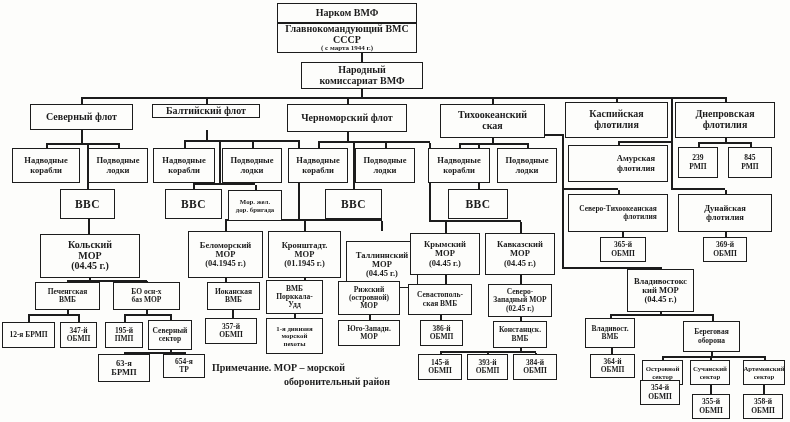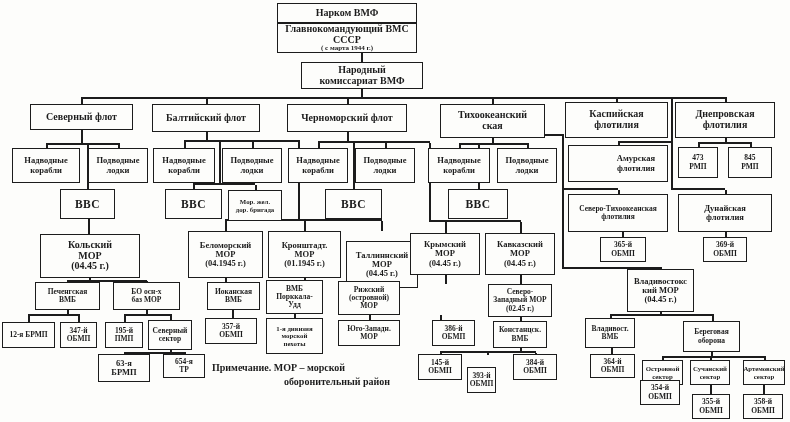--- a/index.html
+++ b/index.html
@@ -34,21 +34,21 @@
 <div id="stage">
   <div class="note">
     <div class="l1">Примечание. МОР – морской</div>
     <div class="l2">оборонительный район</div>
   </div>
 <div class="node lg" style="left: 277px; top: 3px; width: 140px; height: 20px;"><span>Нарком ВМФ</span></div>
     <div class="node lg" style="left: 277px; top: 23px; width: 140px; height: 30px;"><span>Главнокомандующий ВМС СССР</span><span class="sub">( с марта 1944 г.)</span></div>
     <div class="node lg" style="left: 301px; top: 62px; width: 122px; height: 27px;"><span>Народный
 комиссариат ВМФ</span></div>
     <div class="node lg" style="left: 30px; top: 104px; width: 103px; height: 26px;"><span>Северный флот</span></div>
-    <div class="node lg" style="left: 152px; top: 104px; width: 108px; height: 28px;"><span>Балтийский флот</span></div>
+    <div class="node lg" style="left: 152px; top: 104px; width: 108px; height: 14px;"><span>Балтийский флот</span></div>
     <div class="node lg" style="left: 287px; top: 104px; width: 120px; height: 28px;"><span>Черноморский флот</span></div>
     <div class="node lg" style="left: 440px; top: 104px; width: 105px; height: 34px;"><span>Тихоокеанский
 ская</span></div>
     <div class="node lg" style="left: 565px; top: 102px; width: 103px; height: 36px;"><span>Каспийская
 флотилия</span></div>
     <div class="node lg" style="left: 675px; top: 102px; width: 100px; height: 36px;"><span>Днепровская
 флотилия</span></div>
     <div class="node md" style="left: 12px; top: 148px; width: 68px; height: 35px;"><span>Надводные
 корабли</span></div>
     <div class="node md" style="left: 88px; top: 148px; width: 60px; height: 35px;"><span>Подводные
@@ -60,31 +60,31 @@
     <div class="node md" style="left: 288px; top: 148px; width: 60px; height: 35px;"><span>Надводные
 корабли</span></div>
     <div class="node md" style="left: 355px; top: 148px; width: 60px; height: 35px;"><span>Подводные
 лодки</span></div>
     <div class="node md" style="left: 428px; top: 148px; width: 62px; height: 35px;"><span>Надводные
 корабли</span></div>
     <div class="node md" style="left: 497px; top: 148px; width: 60px; height: 35px;"><span>Подводные
 лодки</span></div>
     <div class="node md" style="left: 568px; top: 145px; width: 100px; height: 37px; padding-left: 36px;"><span>Амурская
 флотилия</span></div>
-    <div class="node sm" style="left: 678px; top: 147px; width: 40px; height: 31px;"><span>473
+    <div class="node sm" style="left: 678px; top: 147px; width: 40px; height: 31px;"><span>239
 РМП</span></div>
     <div class="node sm" style="left: 728px; top: 147px; width: 44px; height: 31px;"><span>845
 РМП</span></div>
     <div class="node vvs" style="left: 60px; top: 189px; width: 55px; height: 30px;"><span>ВВС</span></div>
     <div class="node vvs" style="left: 165px; top: 189px; width: 57px; height: 30px;"><span>ВВС</span></div>
     <div class="node xs" style="left: 228px; top: 190px; width: 54px; height: 31px;"><span>Мор. жел.
 дор. бригада</span></div>
     <div class="node vvs" style="left: 325px; top: 189px; width: 57px; height: 30px;"><span>ВВС</span></div>
     <div class="node vvs" style="left: 448px; top: 189px; width: 60px; height: 30px;"><span>ВВС</span></div>
-    <div class="node sm" style="left: 568px; top: 194px; width: 100px; height: 38px;"><span>Северо-Тихоокеанская
+    <div class="node sm" style="left: 568px; top: 194px; width: 100px; height: 38px; text-align: right;"><span>Северо-Тихоокеанская
 флотилия</span></div>
     <div class="node md" style="left: 678px; top: 194px; width: 94px; height: 38px;"><span>Дунайская
 флотилия</span></div>
     <div class="node lg" style="left: 40px; top: 234px; width: 100px; height: 44px;"><span>Кольский
 МОР
 (04.45 г.)</span></div>
     <div class="node md" style="left: 188px; top: 231px; width: 75px; height: 47px;"><span>Беломорский
 МОР
 (04.1945 г.)</span></div>
     <div class="node md" style="left: 268px; top: 231px; width: 73px; height: 47px;"><span>Кронштадт.
@@ -111,20 +111,22 @@
     <div class="node sm" style="left: 113px; top: 282px; width: 67px; height: 28px;"><span>БО осн-х
 баз МОР</span></div>
     <div class="node sm" style="left: 207px; top: 282px; width: 53px; height: 28px; align-items: center;"><span>Иоканская
 ВМБ</span></div>
     <div class="node sm" style="left: 266px; top: 280px; width: 57px; height: 34px;"><span>ВМБ
 Порккала-
 Удд</span></div>
     <div class="node sm" style="left: 338px; top: 281px; width: 62px; height: 34px;"><span>Рижский
 (островной)
 МОР</span></div>
+    <div class="node sm" style="left: 408px; top: 284px; width: 64px; height: 31px;"><span>Севастополь-
+ская ВМБ</span></div>
     <div class="node sm" style="left: 488px; top: 284px; width: 64px; height: 33px;"><span>Северо-
 Западный МОР
 (02.45 г.)</span></div>
     <div class="node sm" style="left: 585px; top: 318px; width: 50px; height: 30px;"><span>Владивост.
 ВМБ</span></div>
     <div class="node sm" style="left: 683px; top: 321px; width: 57px; height: 31px;"><span>Береговая
 оборона</span></div>
     <div class="node sm" style="left: 2px; top: 322px; width: 53px; height: 26px;"><span>12-я БРМП</span></div>
     <div class="node sm" style="left: 60px; top: 322px; width: 37px; height: 26px;"><span>347-й
 ОБМП</span></div>
@@ -132,33 +134,33 @@
 ПМП</span></div>
     <div class="node sm" style="left: 148px; top: 320px; width: 44px; height: 30px;"><span>Северный
 сектор</span></div>
     <div class="node sm" style="left: 205px; top: 318px; width: 52px; height: 26px;"><span>357-й
 ОБМП</span></div>
     <div class="node xs" style="left: 266px; top: 318px; width: 57px; height: 36px;"><span>1-я дивизия
 морской
 пехоты</span></div>
     <div class="node sm" style="left: 338px; top: 320px; width: 62px; height: 26px;"><span>Юго-Западн.
 МОР</span></div>
-    <div class="node sm" style="left: 420px; top: 320px; width: 43px; height: 26px; margin-left: 12px;"><span>386-й
+    <div class="node sm" style="left: 420px; top: 320px; width: 43px; height: 26px;"><span>386-й
 ОБМП</span></div>
     <div class="node sm" style="left: 493px; top: 321px; width: 54px; height: 27px;"><span>Констанцск.
 ВМБ</span></div>
     <div class="node sm" style="left: 590px; top: 354px; width: 45px; height: 24px;"><span>364-й
 ОБМП</span></div>
     <div class="node md" style="left: 98px; top: 354px; width: 52px; height: 28px;"><span>63-я
 БРМП</span></div>
     <div class="node sm" style="left: 163px; top: 354px; width: 42px; height: 24px;"><span>654-я
 ТР</span></div>
     <div class="node sm" style="left: 418px; top: 354px; width: 44px; height: 26px;"><span>145-й
 ОБМП</span></div>
-    <div class="node sm" style="left: 467px; top: 354px; width: 29px; height: 26px; margin-top: 13px;"><span>393-й
+    <div class="node sm" style="left: 467px; top: 354px; width: 41px; height: 26px;"><span>393-й
 ОБМП</span></div>
     <div class="node sm" style="left: 513px; top: 354px; width: 44px; height: 26px;"><span>384-й
 ОБМП</span></div>
     <div class="node xs" style="left: 642px; top: 360px; width: 41px; height: 25px;"><span>Островной
 сектор</span></div>
     <div class="node xs" style="left: 690px; top: 360px; width: 40px; height: 25px;"><span>Сучанский
 сектор</span></div>
     <div class="node xs" style="left: 743px; top: 360px; width: 42px; height: 25px;"><span>Артемовский
 сектор</span></div>
     <div class="node sm" style="left: 640px; top: 380px; width: 40px; height: 25px;"><span>354-й

